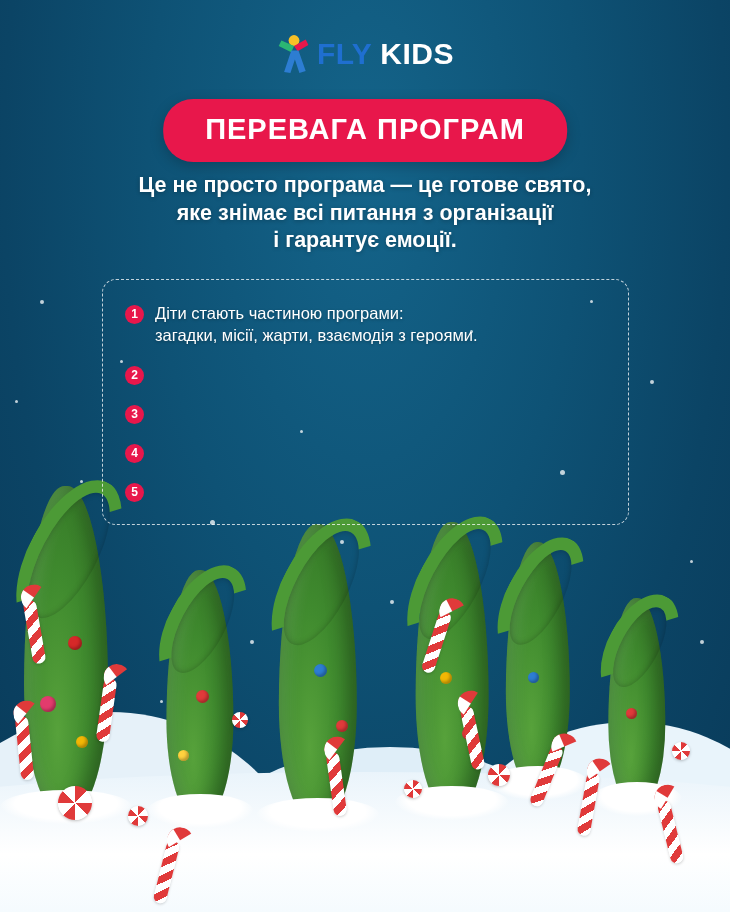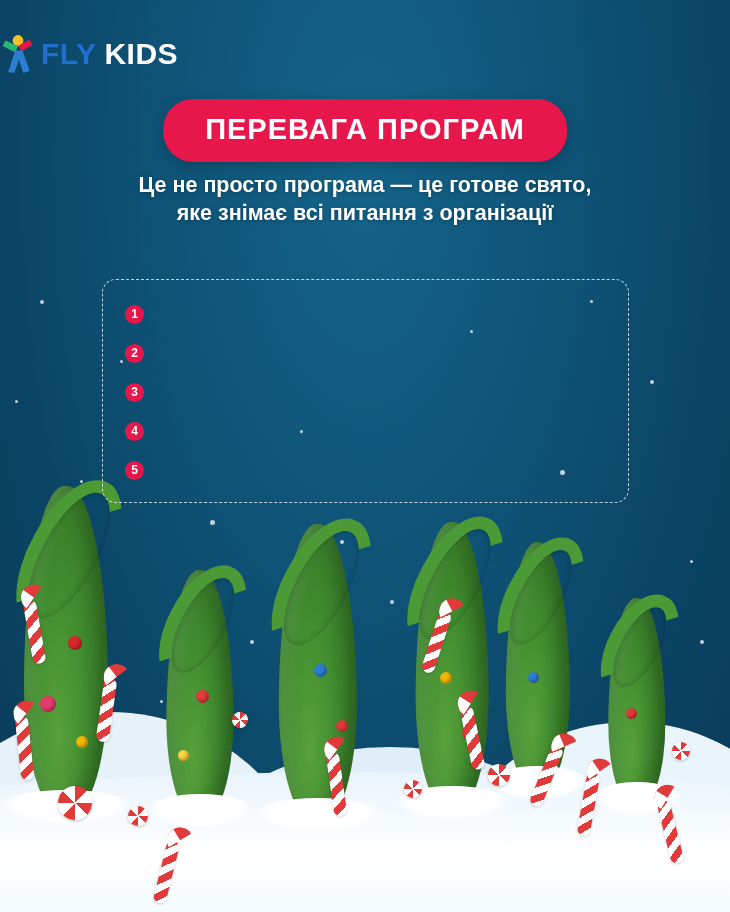--- a/index.html
+++ b/index.html
@@ -136,20 +136,21 @@
     inset: 0;
     z-index: 20;
   }
 
   .logo {
     position: absolute;
     top: 34px;
     left: 0; right: 0;
     display: flex;
     align-items: center;
+    justify-content: center;
     gap: 5px;
   }
   .logo-mark { width: 36px; height: 40px; }
   .logo-text {
     font-size: 30px;
     font-weight: bold;
     letter-spacing: 0.5px;
     display: flex;
     gap: 8px;
   }
@@ -357,26 +358,31 @@
         <span class="logo-fly">FLY</span>
         <span class="logo-kids">KIDS</span>
       </span>
     </div>
 
     <div class="title-pill">ПЕРЕВАГА ПРОГРАМ</div>
 
     <div class="lead">
       <div>Це не просто програма — це готове свято,</div>
       <div>яке знімає всі питання з організації</div>
+      <div>і гарантує емоції.</div>
     </div>
 
     <div class="card">
 
       <div class="bullet-row">
         <div class="num">1</div>
+        <div class="btext">
+          <div>Діти стають частиною програми:</div>
+          <div>загадки, місії, жарти, взаємодія з героями.</div>
+        </div>
       </div>
 
       <div class="bullet-row">
         <div class="num">2</div>
       </div>
 
       <div class="bullet-row">
         <div class="num">3</div>
       </div>
 

